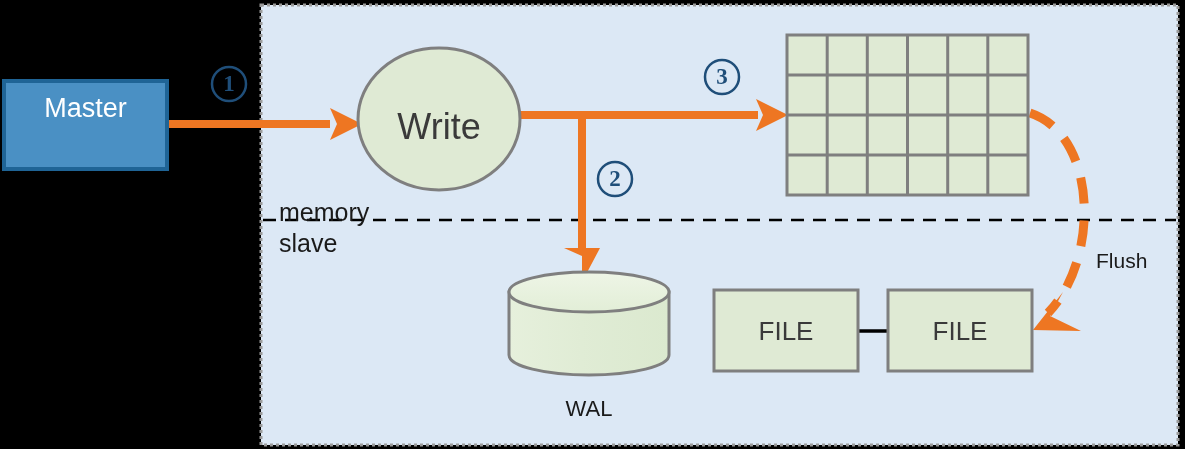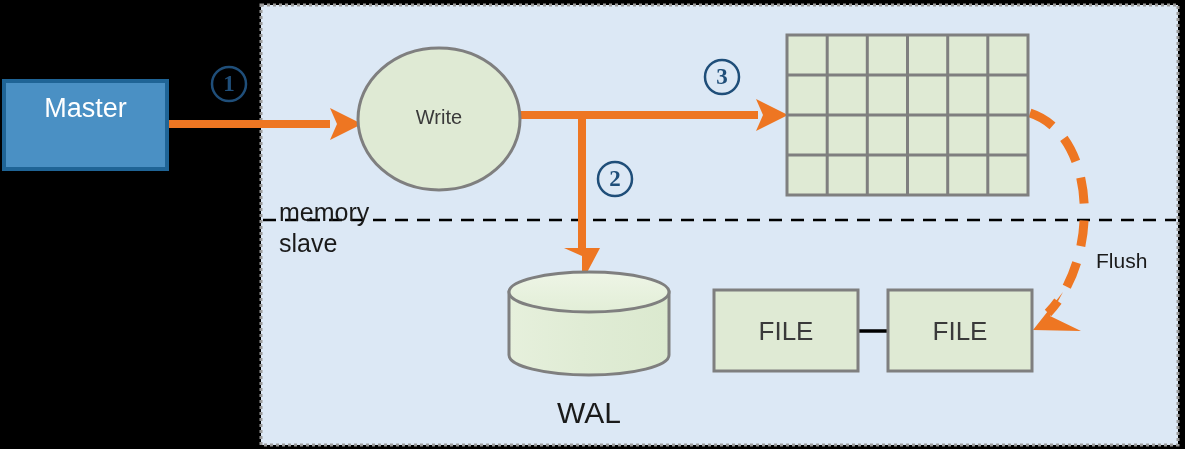--- a/index.html
+++ b/index.html
@@ -123,23 +123,23 @@
 
     <circle cx="229" cy="84" r="17" fill="none" stroke="#1f4e79" stroke-width="2.5"></circle>
     <circle cx="615" cy="179" r="17" fill="none" stroke="#1f4e79" stroke-width="2.5"></circle>
     <circle cx="722" cy="77" r="17" fill="none" stroke="#1f4e79" stroke-width="2.5"></circle>
   </svg>
 
   <div class="master-text" style="left:4px; top:93px; width:163px; font-size:27px;">
     <div>Master</div>
   </div>
 
-  <div class="node-text" style="left:359px; top:106px; width:160px; font-size:20px;">Write</div>
+  <div class="node-text" style="left:359px; top:106px; width:160px; font-size:36px;">Write</div>
 
-  <div class="node-text" style="left:509px; top:396px; width:160px; font-size:30px; color:#1a1a1a;">WAL</div>
+  <div class="node-text" style="left:509px; top:396px; width:160px; font-size:22px; color:#1a1a1a;">WAL</div>
 
   <div class="node-text" style="left:714px; top:317px; width:144px; font-size:26px;">FILE</div>
   <div class="node-text" style="left:888px; top:317px; width:144px; font-size:26px;">FILE</div>
 
   <div class="lbl" style="left:279px; top:200px; font-size:25px;">memory</div>
   <div class="lbl" style="left:279px; top:231px; font-size:25px;">slave</div>
 
   <div class="lbl" style="left:1096px; top:250px; font-size:21px;">Flush</div>
 
 

